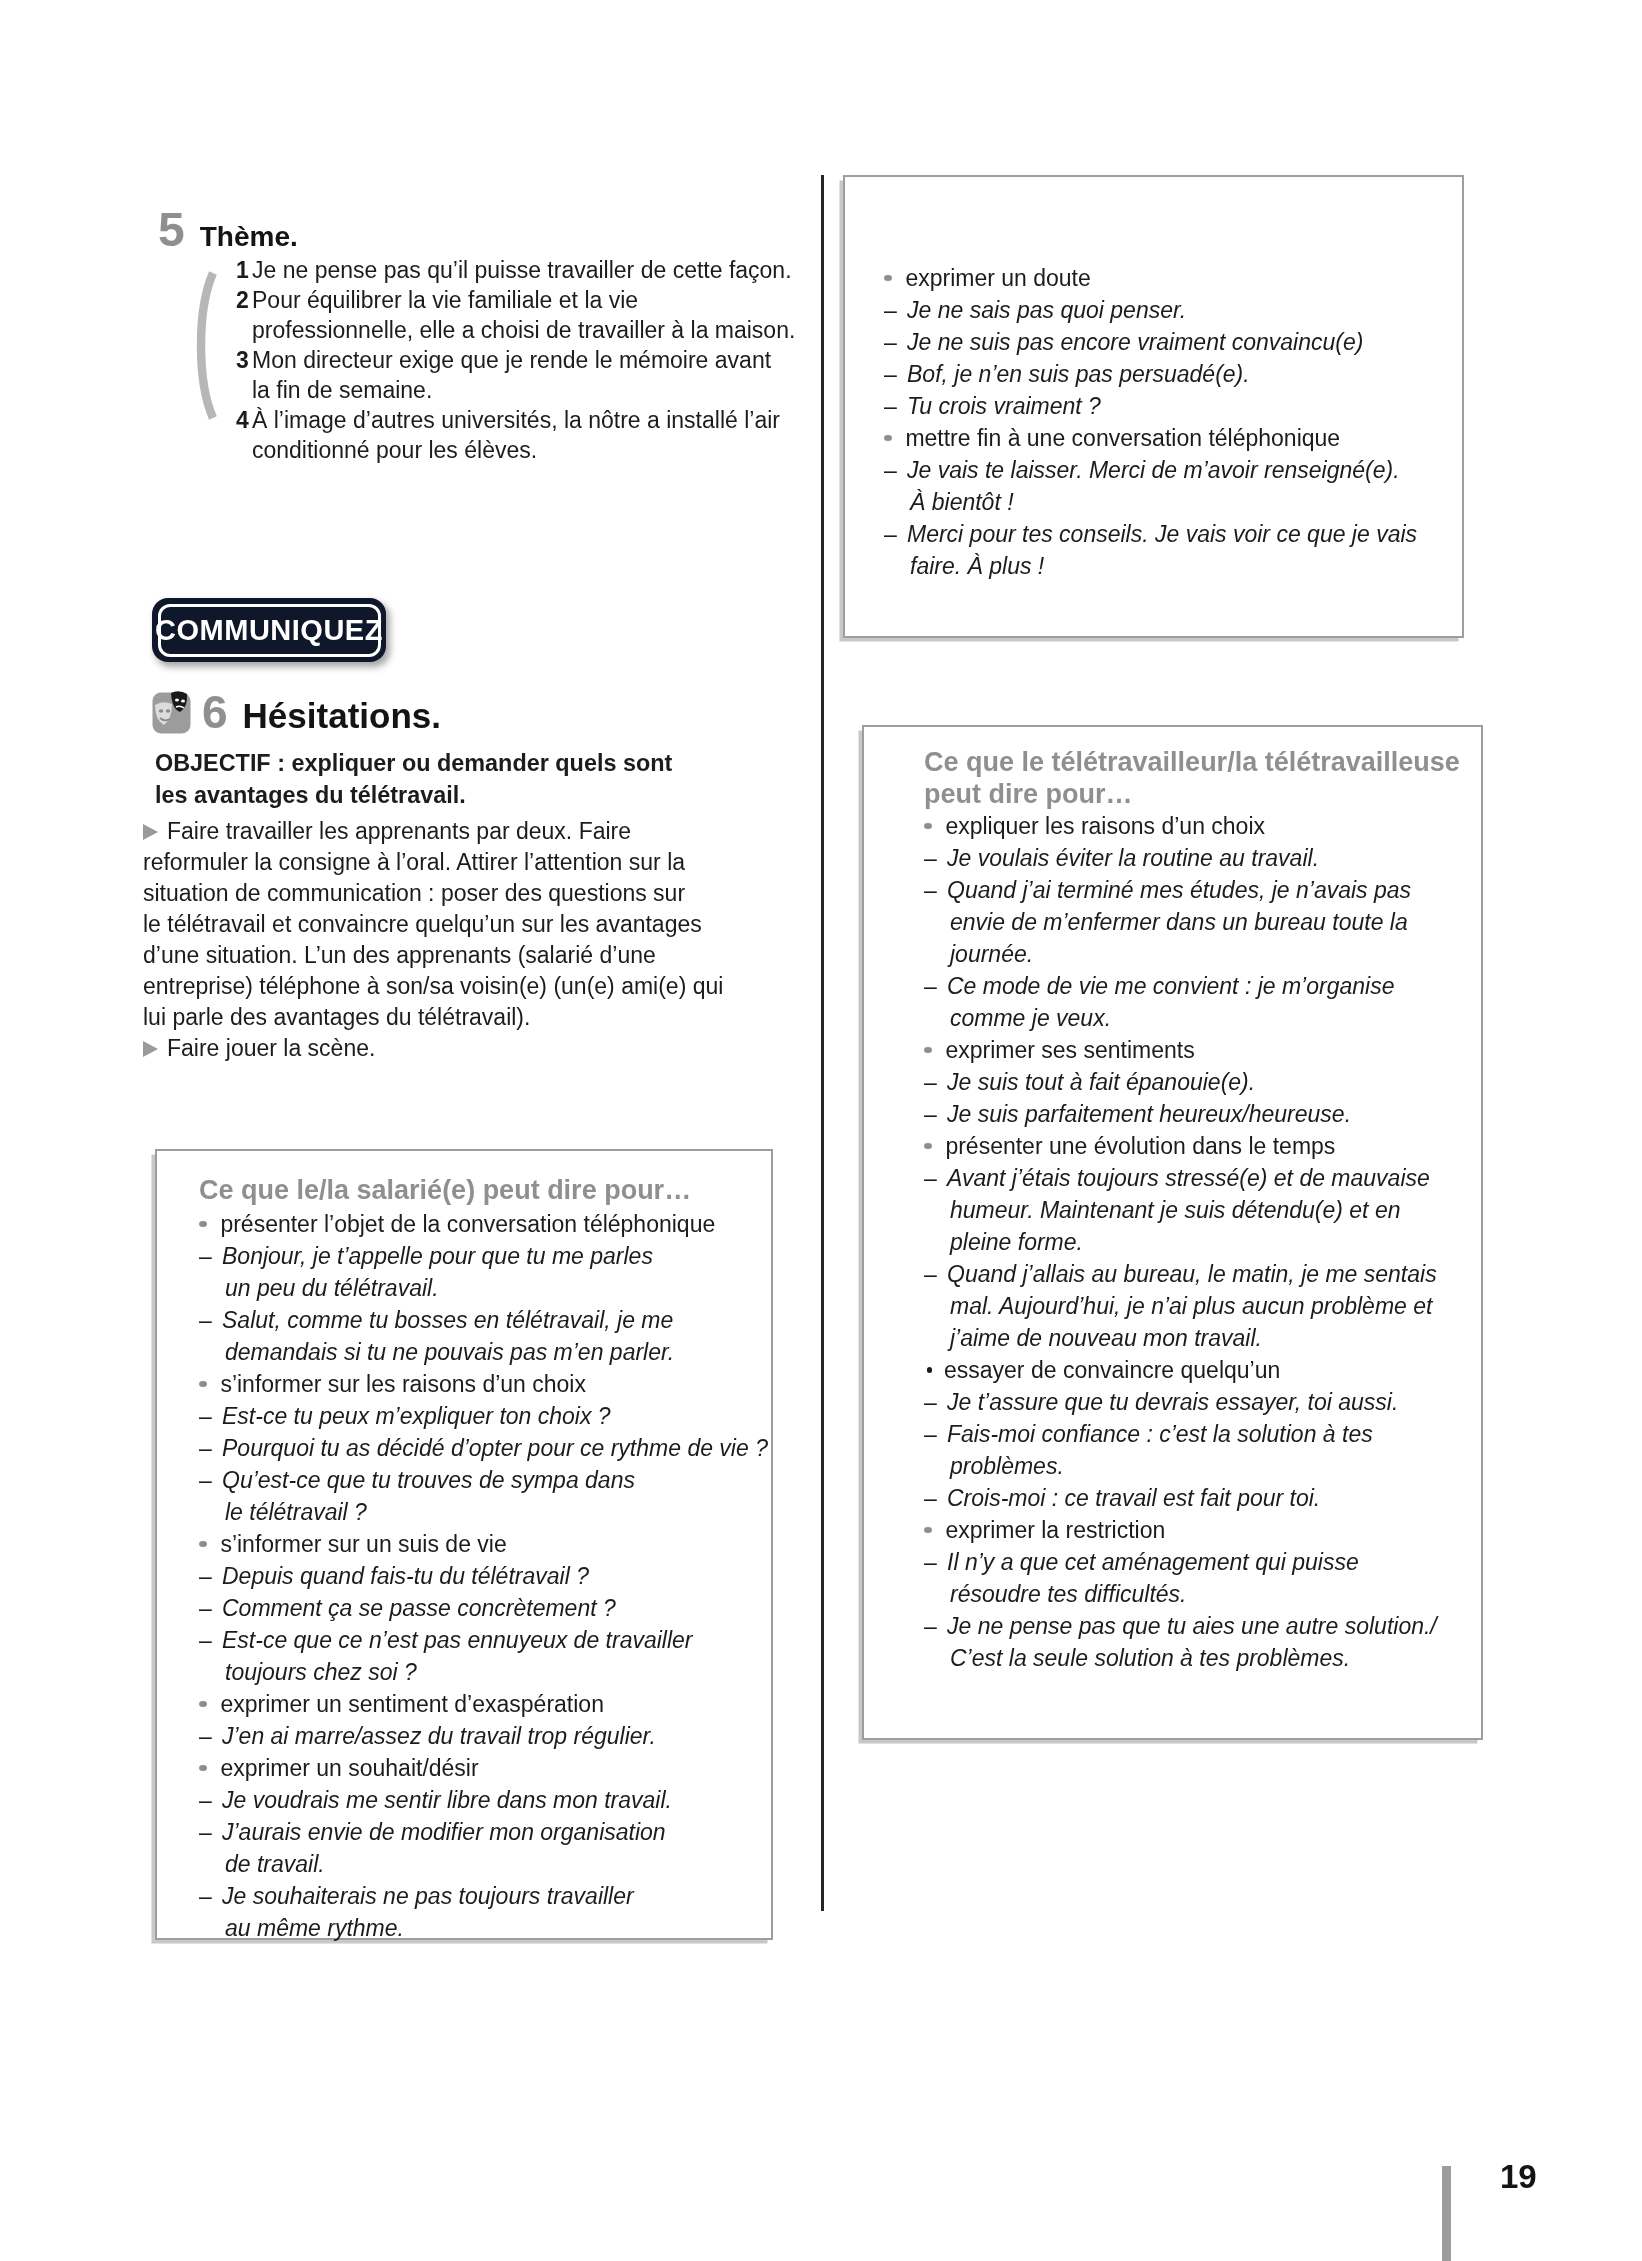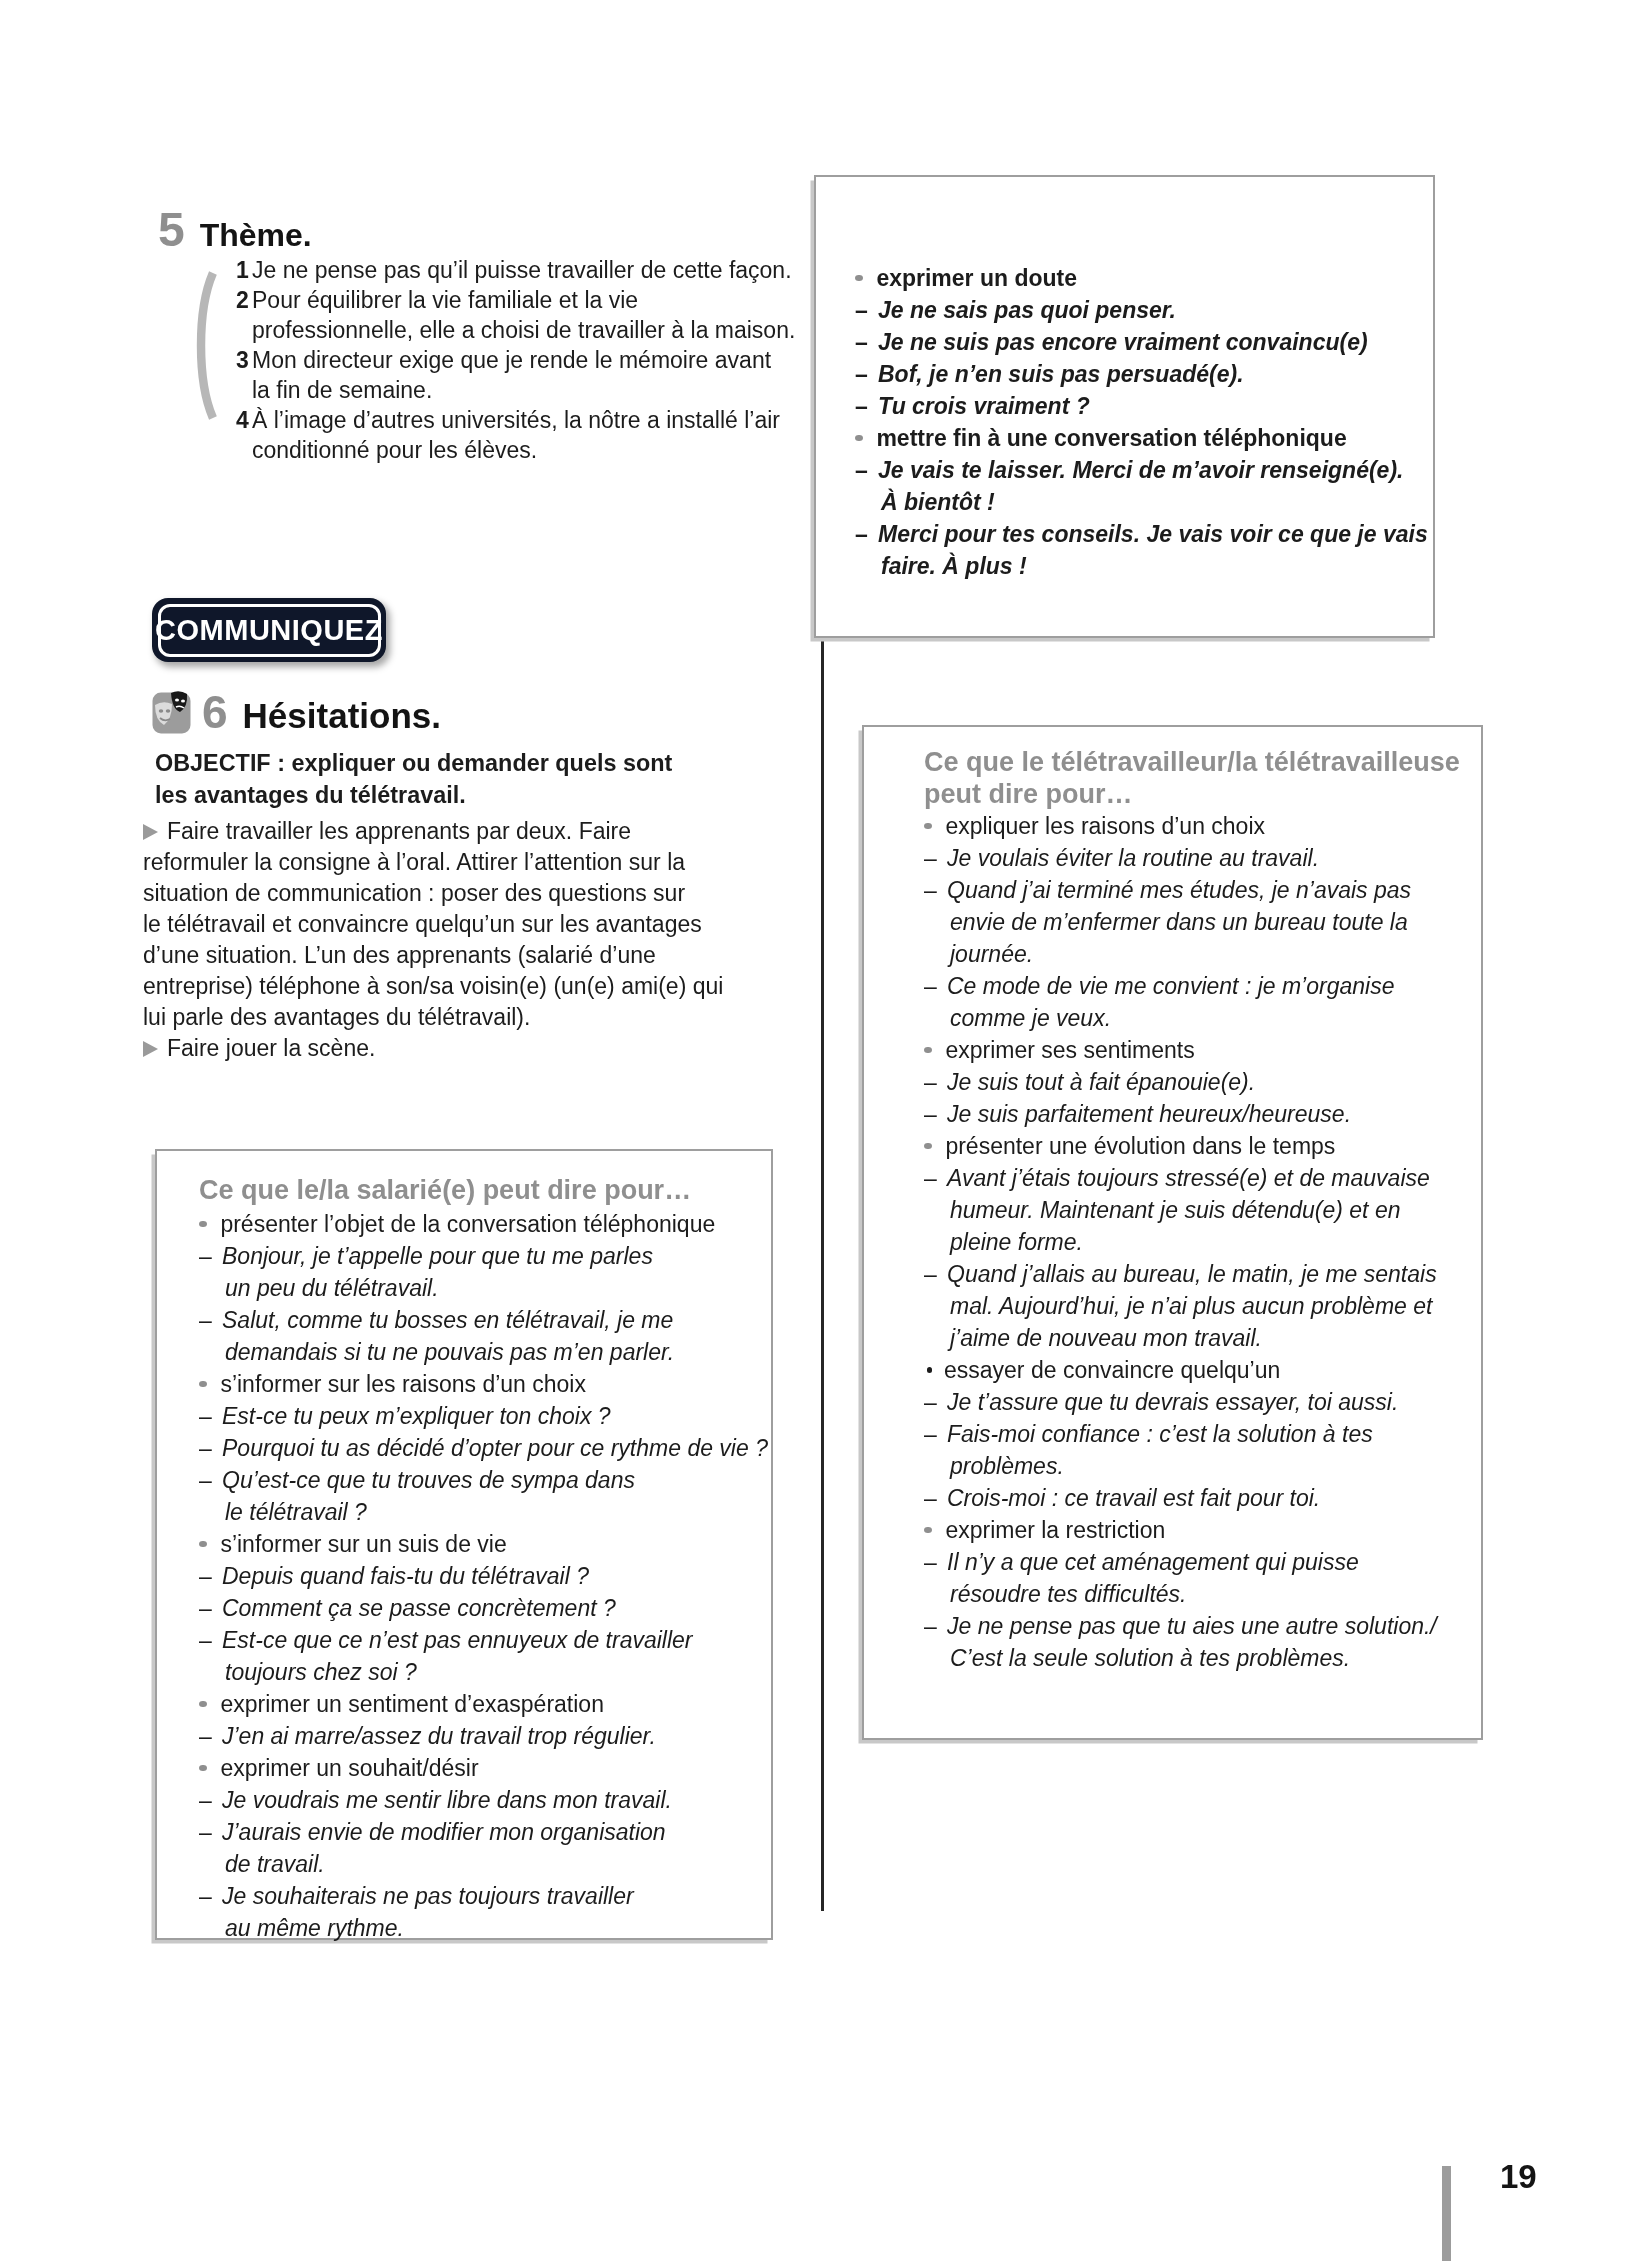--- a/index.html
+++ b/index.html
@@ -9,21 +9,21 @@
     background:#ffffff;
     font-family:"Liberation Sans", sans-serif;
     color:#1c1c1c;
     overflow:hidden;
   }
   .abs{position:absolute;}
 
   
   .sec-heading{display:flex;align-items:baseline;gap:15px;}
   .h-num{font-size:48px;font-weight:bold;color:#8f8f8f;line-height:1;}
-  .h-title{font-size:32px;font-weight:bold;color:#141414;line-height:1;}
+  .h-title{font-size:28px;font-weight:bold;color:#141414;line-height:1;}
   .h-title.small{font-size:35px;}
 
   
   .lines{display:block;}
   .line{display:flex;align-items:center;height:32px;font-size:23px;white-space:nowrap;}
   #sec5-list .line{height:30px;}
   #method .line{height:31px;}
   .line .txt{display:inline-block;}
   .line.dash .txt,.line.cont .txt{font-style:italic;}
   .marker{flex:0 0 auto;}
@@ -43,21 +43,21 @@
   .box{
     position:absolute;
     background:#fff;
     border:2px solid #9e9e9e;
     box-shadow:-4.5px 4.5px 0 -1px #c8c8c8;
     box-sizing:border-box;
   }
   .box-title{font-size:27px;font-weight:bold;color:#8f8f8f;line-height:32px;white-space:nowrap;}
   #box-salarie{left:155px;top:1149px;width:618px;height:791px;padding:22px 0 0 42px;}
   #box-salarie .box-title{line-height:35px;}
-  #box-doute{left:814px;top:175px;width:621px;height:463px;padding:85px 10px 0 39px;font-weight:bold;}
+  #box-doute{left:843px;top:175px;width:621px;height:463px;padding:85px 10px 0 39px;}
   #box-tele{left:862px;top:725px;width:621px;height:1015px;padding:19px 10px 0 60px;}
 
   
   #communiquez{
     left:152px;top:598px;width:234px;height:64px;
     background:#0f172a;border-radius:16px;
     display:flex;align-items:center;justify-content:center;
     box-shadow:3.5px 4.5px 7px rgba(0,0,0,0.35);
   }
   #communiquez .inner{

